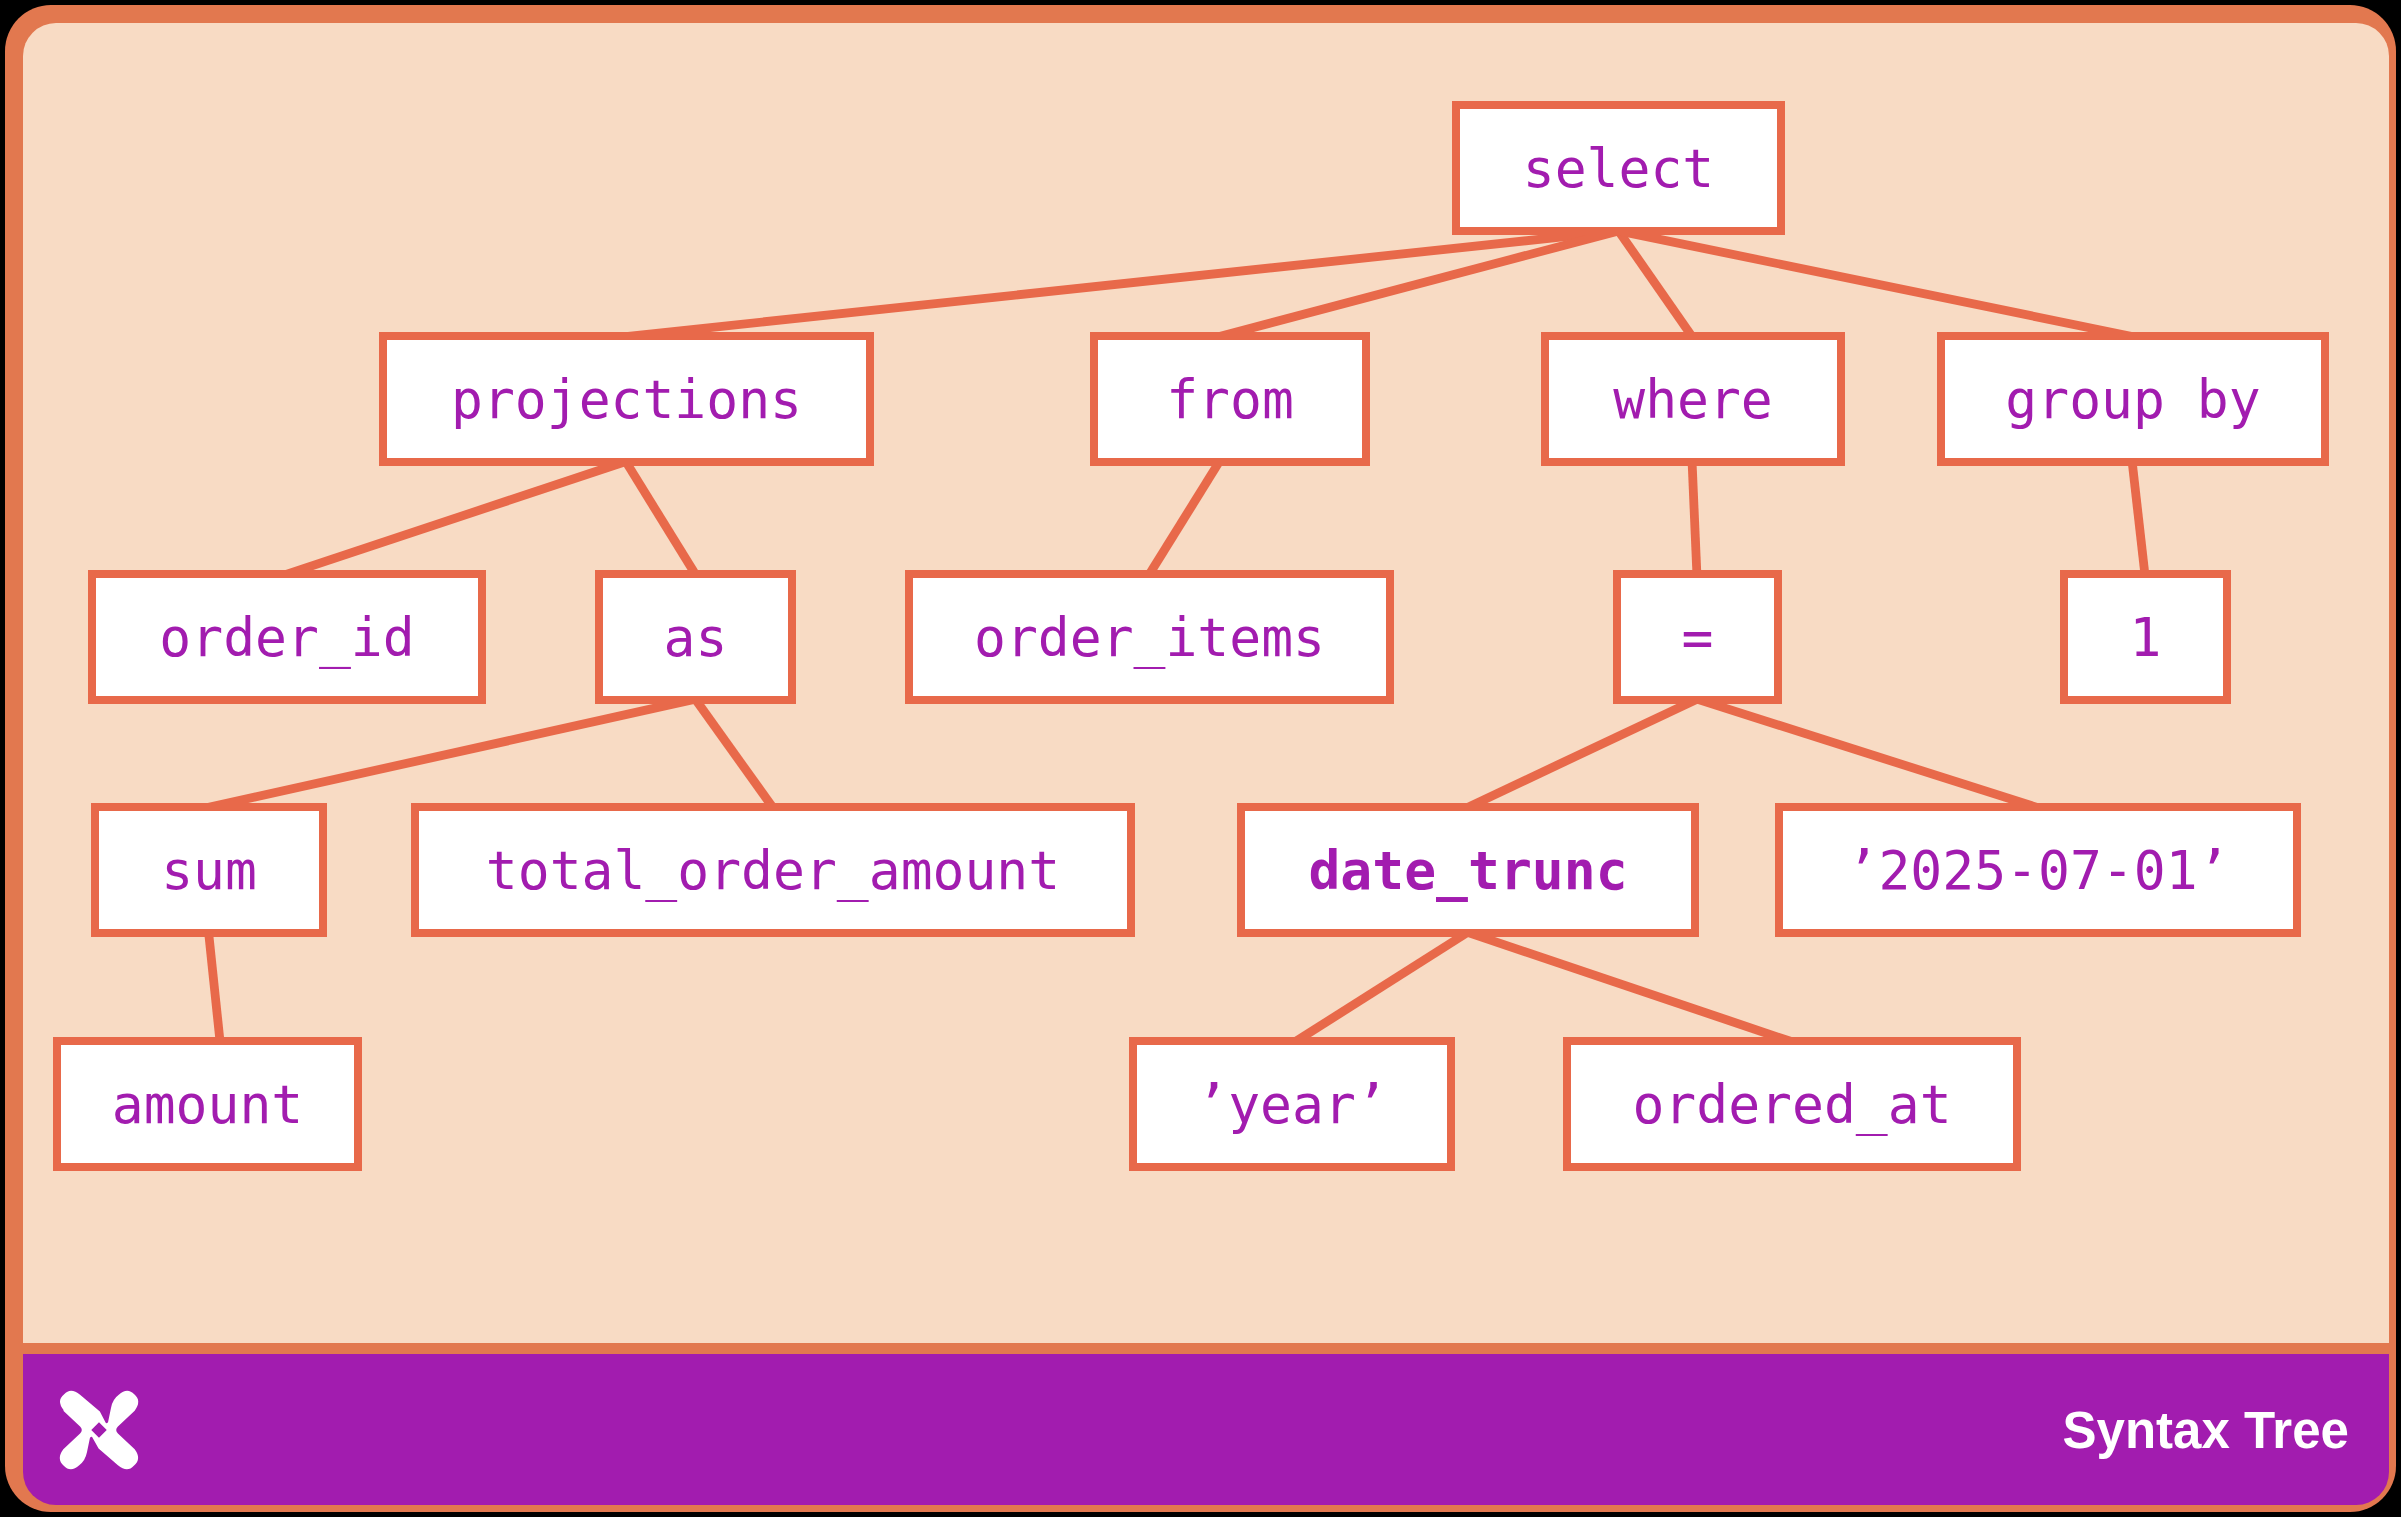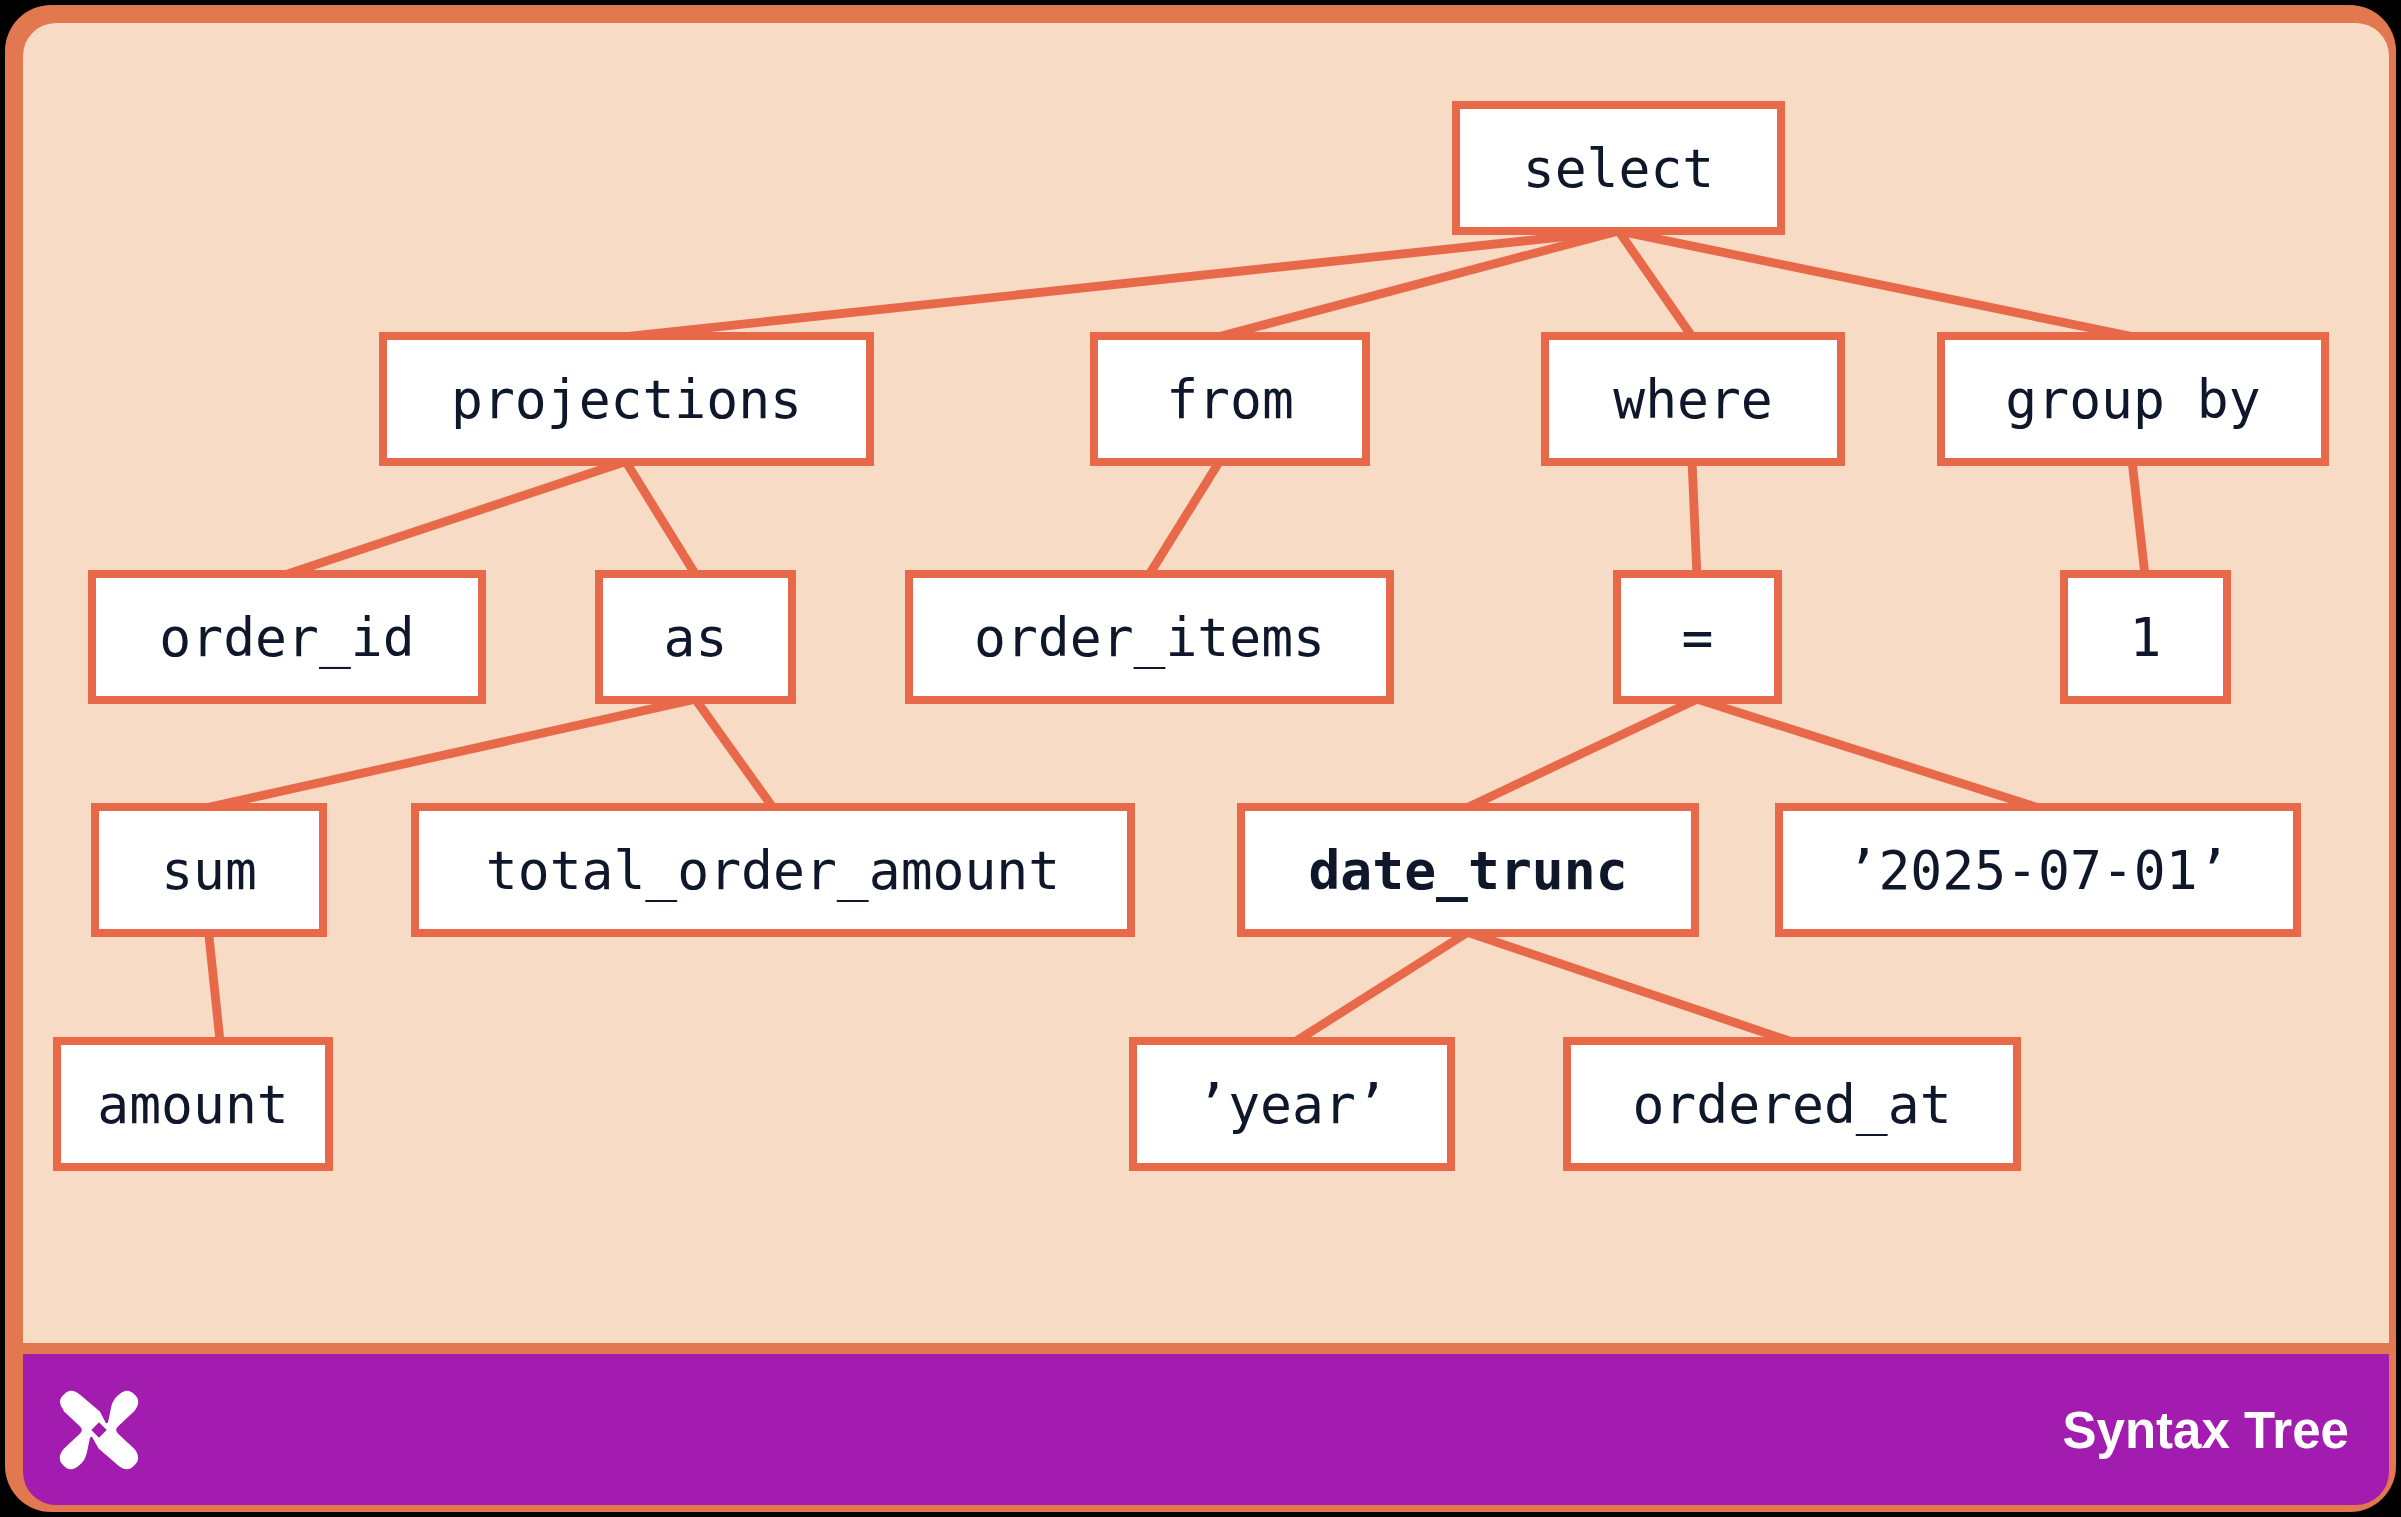--- a/index.html
+++ b/index.html
@@ -63,21 +63,21 @@
     position: absolute;
     left: 0; top: 0;
     width: 2401px; height: 1518px;
     pointer-events: none;
   }
   .node {
     position: absolute;
     box-sizing: border-box;
     background: #FFFFFF;
     border: 8px solid #E8694A;
-    color: #0f172a;
+    color: #a21caf;
     display: flex;
     align-items: center;
     justify-content: center;
     font-family: "DejaVu Sans Mono", monospace;
     font-size: 53px;
     white-space: nowrap;
   }
 </style>
 </head>
 <body>
@@ -149,19 +149,19 @@
       <div class="node" style="left: 1937px; top: 332px; width: 392px; height: 134px;">group by</div>
       <div class="node" style="left: 88px; top: 570px; width: 398px; height: 134px;">order_id</div>
       <div class="node" style="left: 595px; top: 570px; width: 201px; height: 134px;">as</div>
       <div class="node" style="left: 905px; top: 570px; width: 489px; height: 134px;">order_items</div>
       <div class="node" style="left: 1613px; top: 570px; width: 169px; height: 134px;">=</div>
       <div class="node" style="left: 2060px; top: 570px; width: 171px; height: 134px;">1</div>
       <div class="node" style="left: 91px; top: 803px; width: 236px; height: 134px;">sum</div>
       <div class="node" style="left: 411px; top: 803px; width: 724px; height: 134px;">total_order_amount</div>
       <div class="node" style="left: 1237px; top: 803px; width: 462px; height: 134px; font-weight: bold;">date_trunc</div>
       <div class="node" style="left: 1775px; top: 803px; width: 526px; height: 134px;">’2025-07-01’</div>
-      <div class="node" style="left: 53px; top: 1037px; width: 280px; height: 134px;">amount</div>
+      <div class="node" style="left: 53px; top: 1037px; width: 309px; height: 134px;">amount</div>
       <div class="node" style="left: 1129px; top: 1037px; width: 326px; height: 134px;">’year’</div>
       <div class="node" style="left: 1563px; top: 1037px; width: 458px; height: 134px;">ordered_at</div>
     </div>
 
 </div>
 
 
 </body></html>

